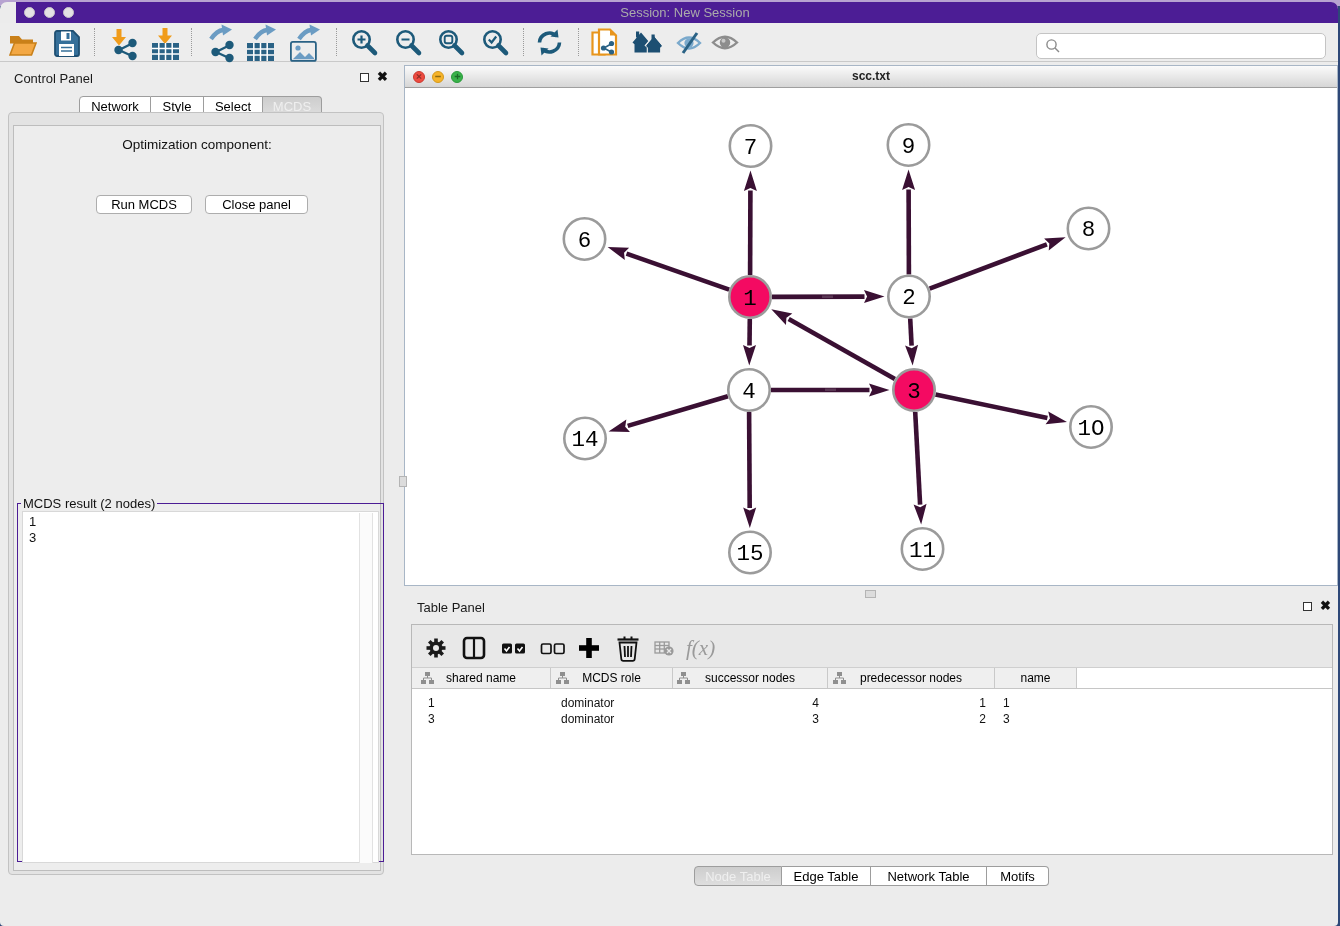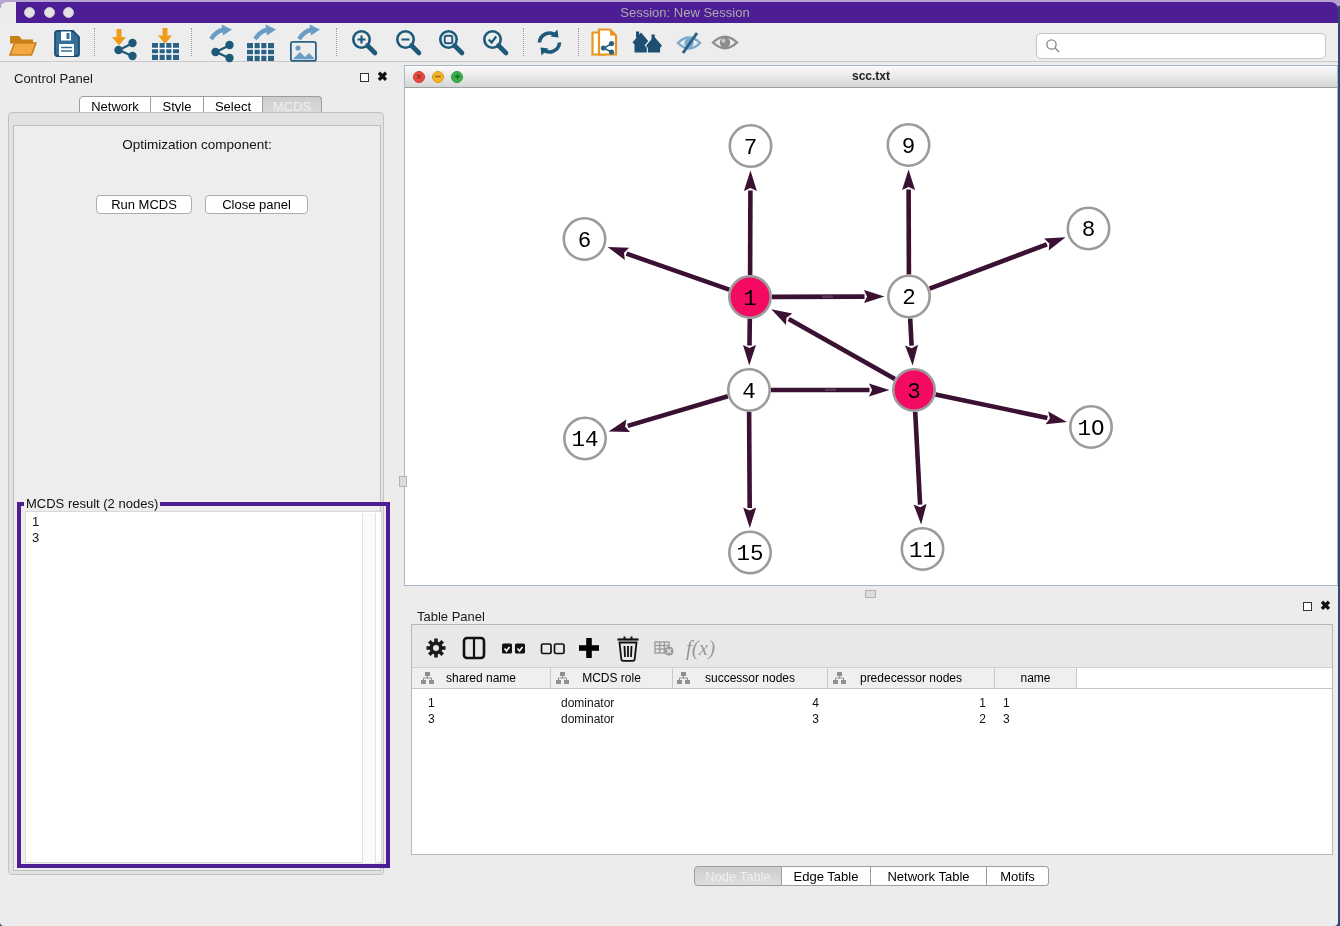--- a/index.html
+++ b/index.html
@@ -16,21 +16,21 @@
   .searchbox{position:absolute;left:1036px;top:10px;width:290px;height:26px;background:#fff;border:1px solid #c4c4c4;border-radius:5px;box-sizing:border-box;}
   
   .cp{position:absolute;left:0;top:61px;width:391px;height:830px;background:#ececec;}
   .panel-head{font-size:13px;color:#1a1a1a;}
   .icon-float{position:absolute;width:9px;height:9px;border:1.6px solid #333;box-sizing:border-box;background:#fff;}
   .icon-close{position:absolute;font-size:13px;font-weight:bold;color:#111;line-height:10px;}
   .tab{position:absolute;box-sizing:border-box;border:1px solid #9d9d9d;background:#fff;font-size:13px;color:#000;text-align:center;}
   .cp-tabpanel{position:absolute;left:8px;top:49px;width:376px;height:763px;background:#e3e3e3;border:1px solid #c2c2c2;border-radius:4px;box-sizing:border-box;}
   .cp-inner{position:absolute;left:4px;top:12px;width:368px;height:746px;background:#ededed;border:1px solid #bdbdbd;box-sizing:border-box;}
   .btn{position:absolute;background:#fff;border:1px solid #adadad;border-radius:4px;box-sizing:border-box;font-size:13px;color:#000;text-align:center;}
-  fieldset.mcds{position:absolute;left:3px;top:370px;width:365px;height:364px;border:4px solid #4c1d95;margin:0;padding:0;}
+  fieldset.mcds{position:absolute;left:3px;top:370px;width:365px;height:364px;border:1px solid #4c1d95;margin:0;padding:0;}
   fieldset.mcds legend{font-size:13px;color:#111;margin-left:3px;padding:0 2px;}
   .mcds-text{position:absolute;left:4px;top:0px;width:357px;height:352px;background:#fff;border:1px solid #d8d8d8;box-sizing:border-box;font-size:13px;color:#111;padding:2px 0 0 6px;line-height:16px;}
   .mcds-scroll{position:absolute;right:5px;top:1px;width:12px;height:350px;background:#fbfbfb;border-left:1px solid #e2e2e2;border-right:1px solid #e2e2e2;}
   
   .netwin{position:absolute;left:404px;top:63px;width:934px;height:521px;border:1px solid #a8b6c6;box-sizing:border-box;background:#fff;}
   .nw-title{position:absolute;left:0;top:0;width:100%;height:21px;background:linear-gradient(#fbfbfb,#d6d6d6);border-bottom:1px solid #9f9f9f;}
   .nw-title-text{position:absolute;width:100%;text-align:center;font-size:12px;font-weight:bold;color:#222;line-height:21px;}
   .light{position:absolute;top:4.5px;width:12px;height:12px;border-radius:50%;box-sizing:border-box;}
   
   .tp{position:absolute;left:391px;top:595px;width:949px;height:296px;background:#ececec;}
@@ -307,21 +307,21 @@
         <text x="345" y="473">15</text>
       </g>
       <g fill="#ffffff" opacity="0.16">
           <rect x="417" y="208.5" width="11" height="2.5"></rect>
           <rect x="420" y="301.5" width="11" height="2.5"></rect>
         </g>
     </svg>
   </div>
 
   <div class="tp" id="tablepanel">
-    <div class="panel-head" style="position:absolute;left:26px;top:3px;margin-top:9px;">Table Panel</div>
+    <div class="panel-head" style="position:absolute;left:26px;top:3px;">Table Panel</div>
     <div class="icon-float" style="left:912px;top:5px;"></div>
     <div class="icon-close" style="left:929px;top:4px;">✖</div>
     <div class="tp-box">
       <div class="tp-toolbar">
         <svg width="340" height="46" viewBox="0 0 340 46" style="position:absolute;left:0;top:0;">
 
           <g transform="translate(24,23)" fill="#1a1a1a">
             <circle r="6.5"></circle>
             <g id="teeth">
               <rect x="-1.8" y="-9.5" width="3.6" height="4"></rect>

